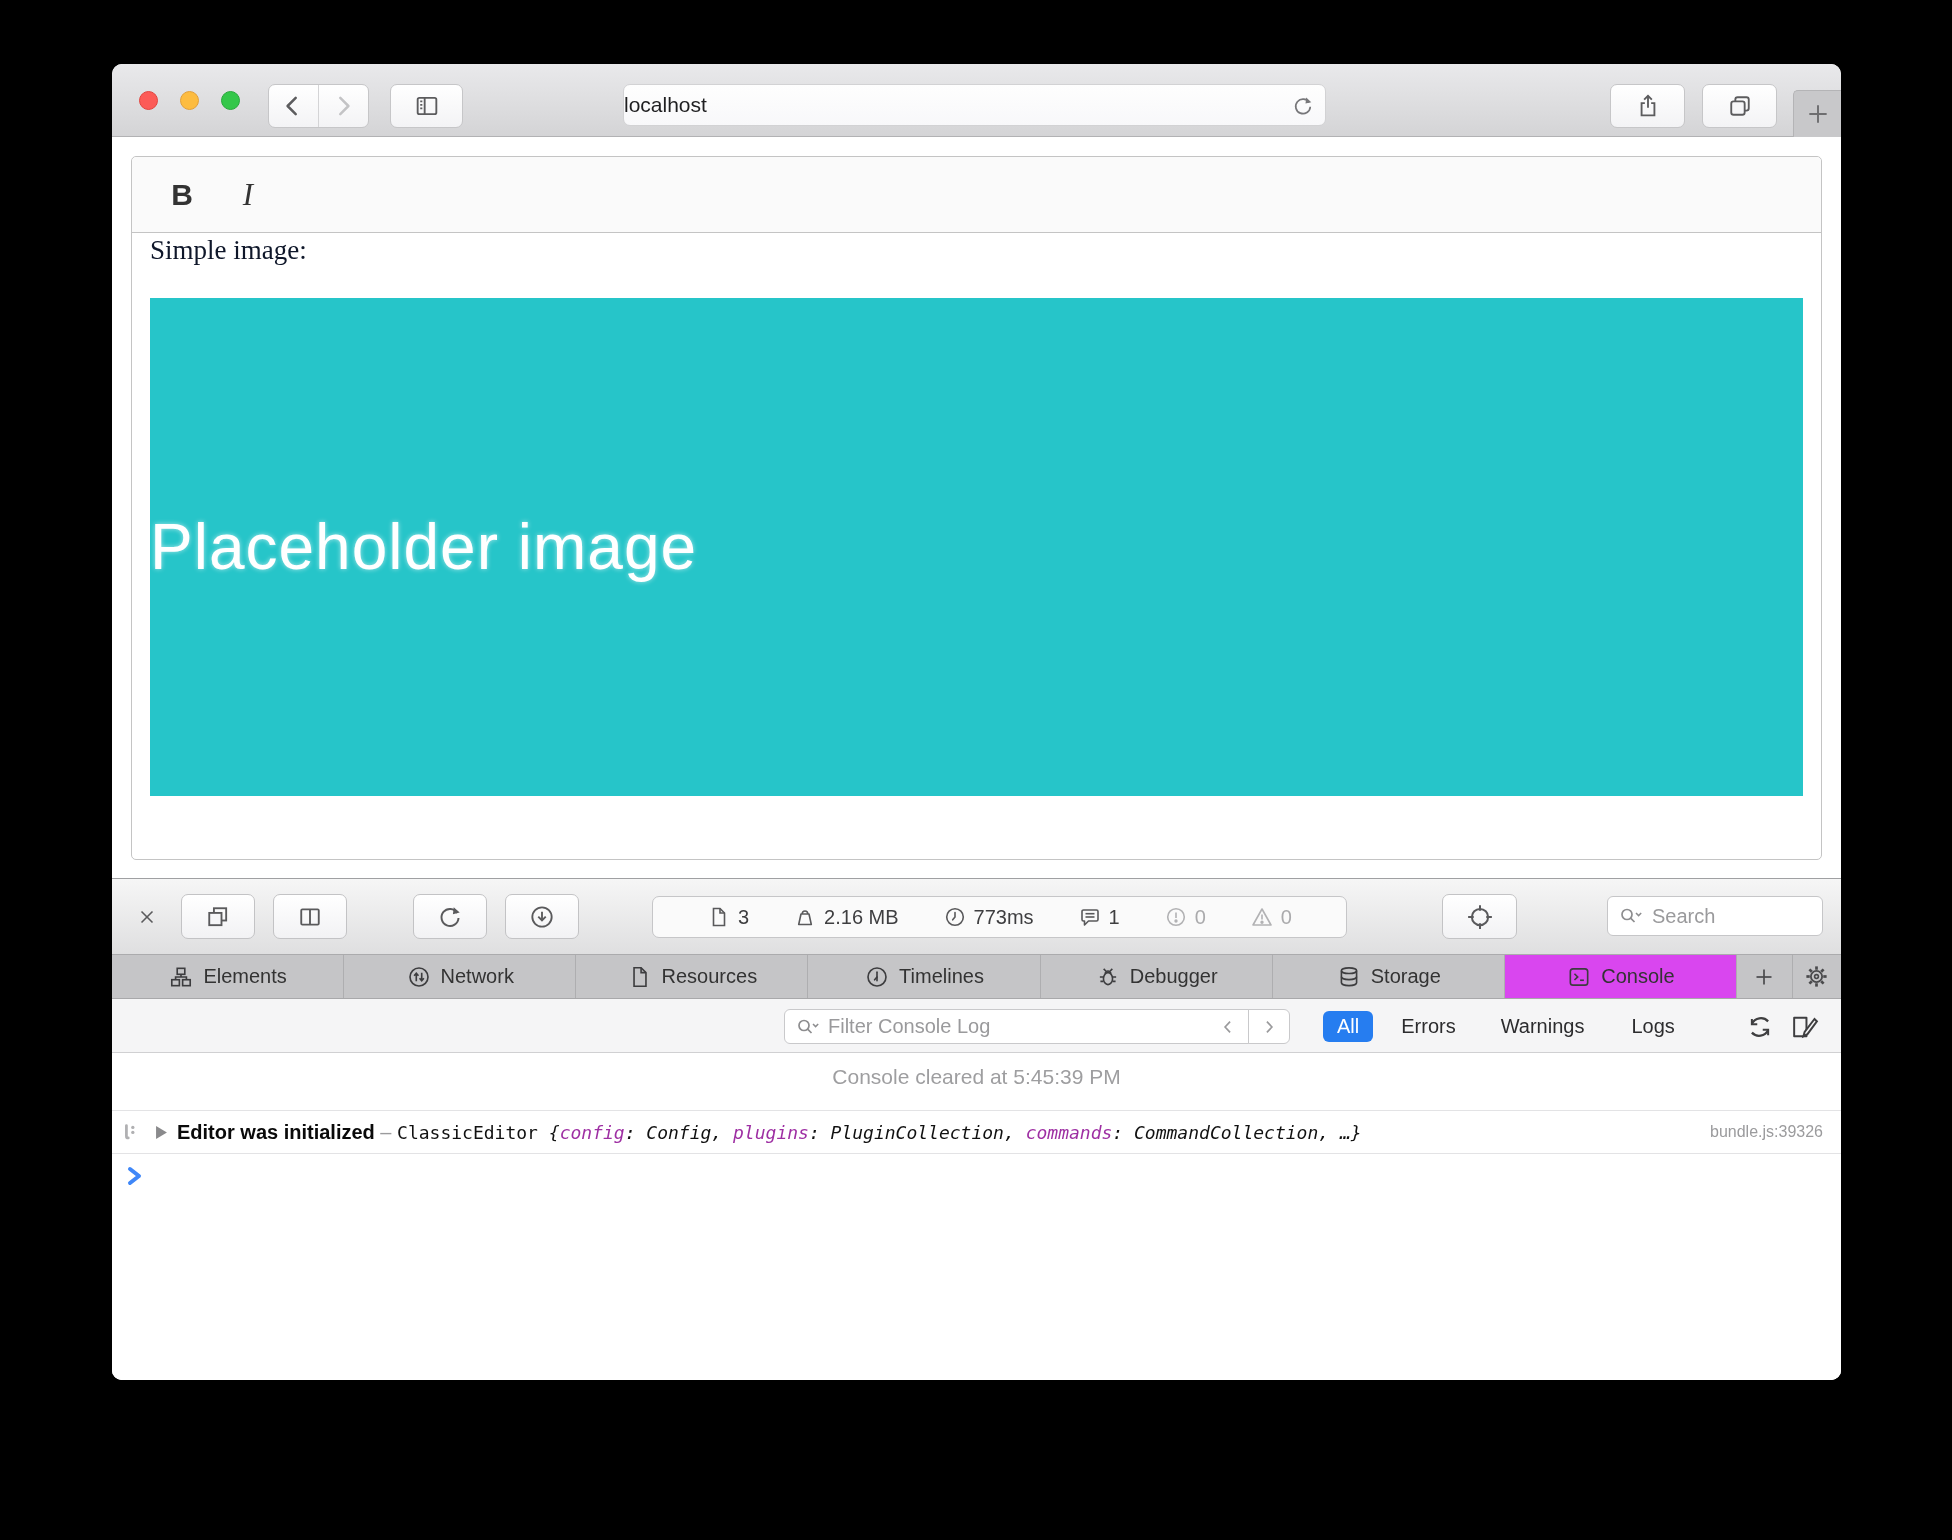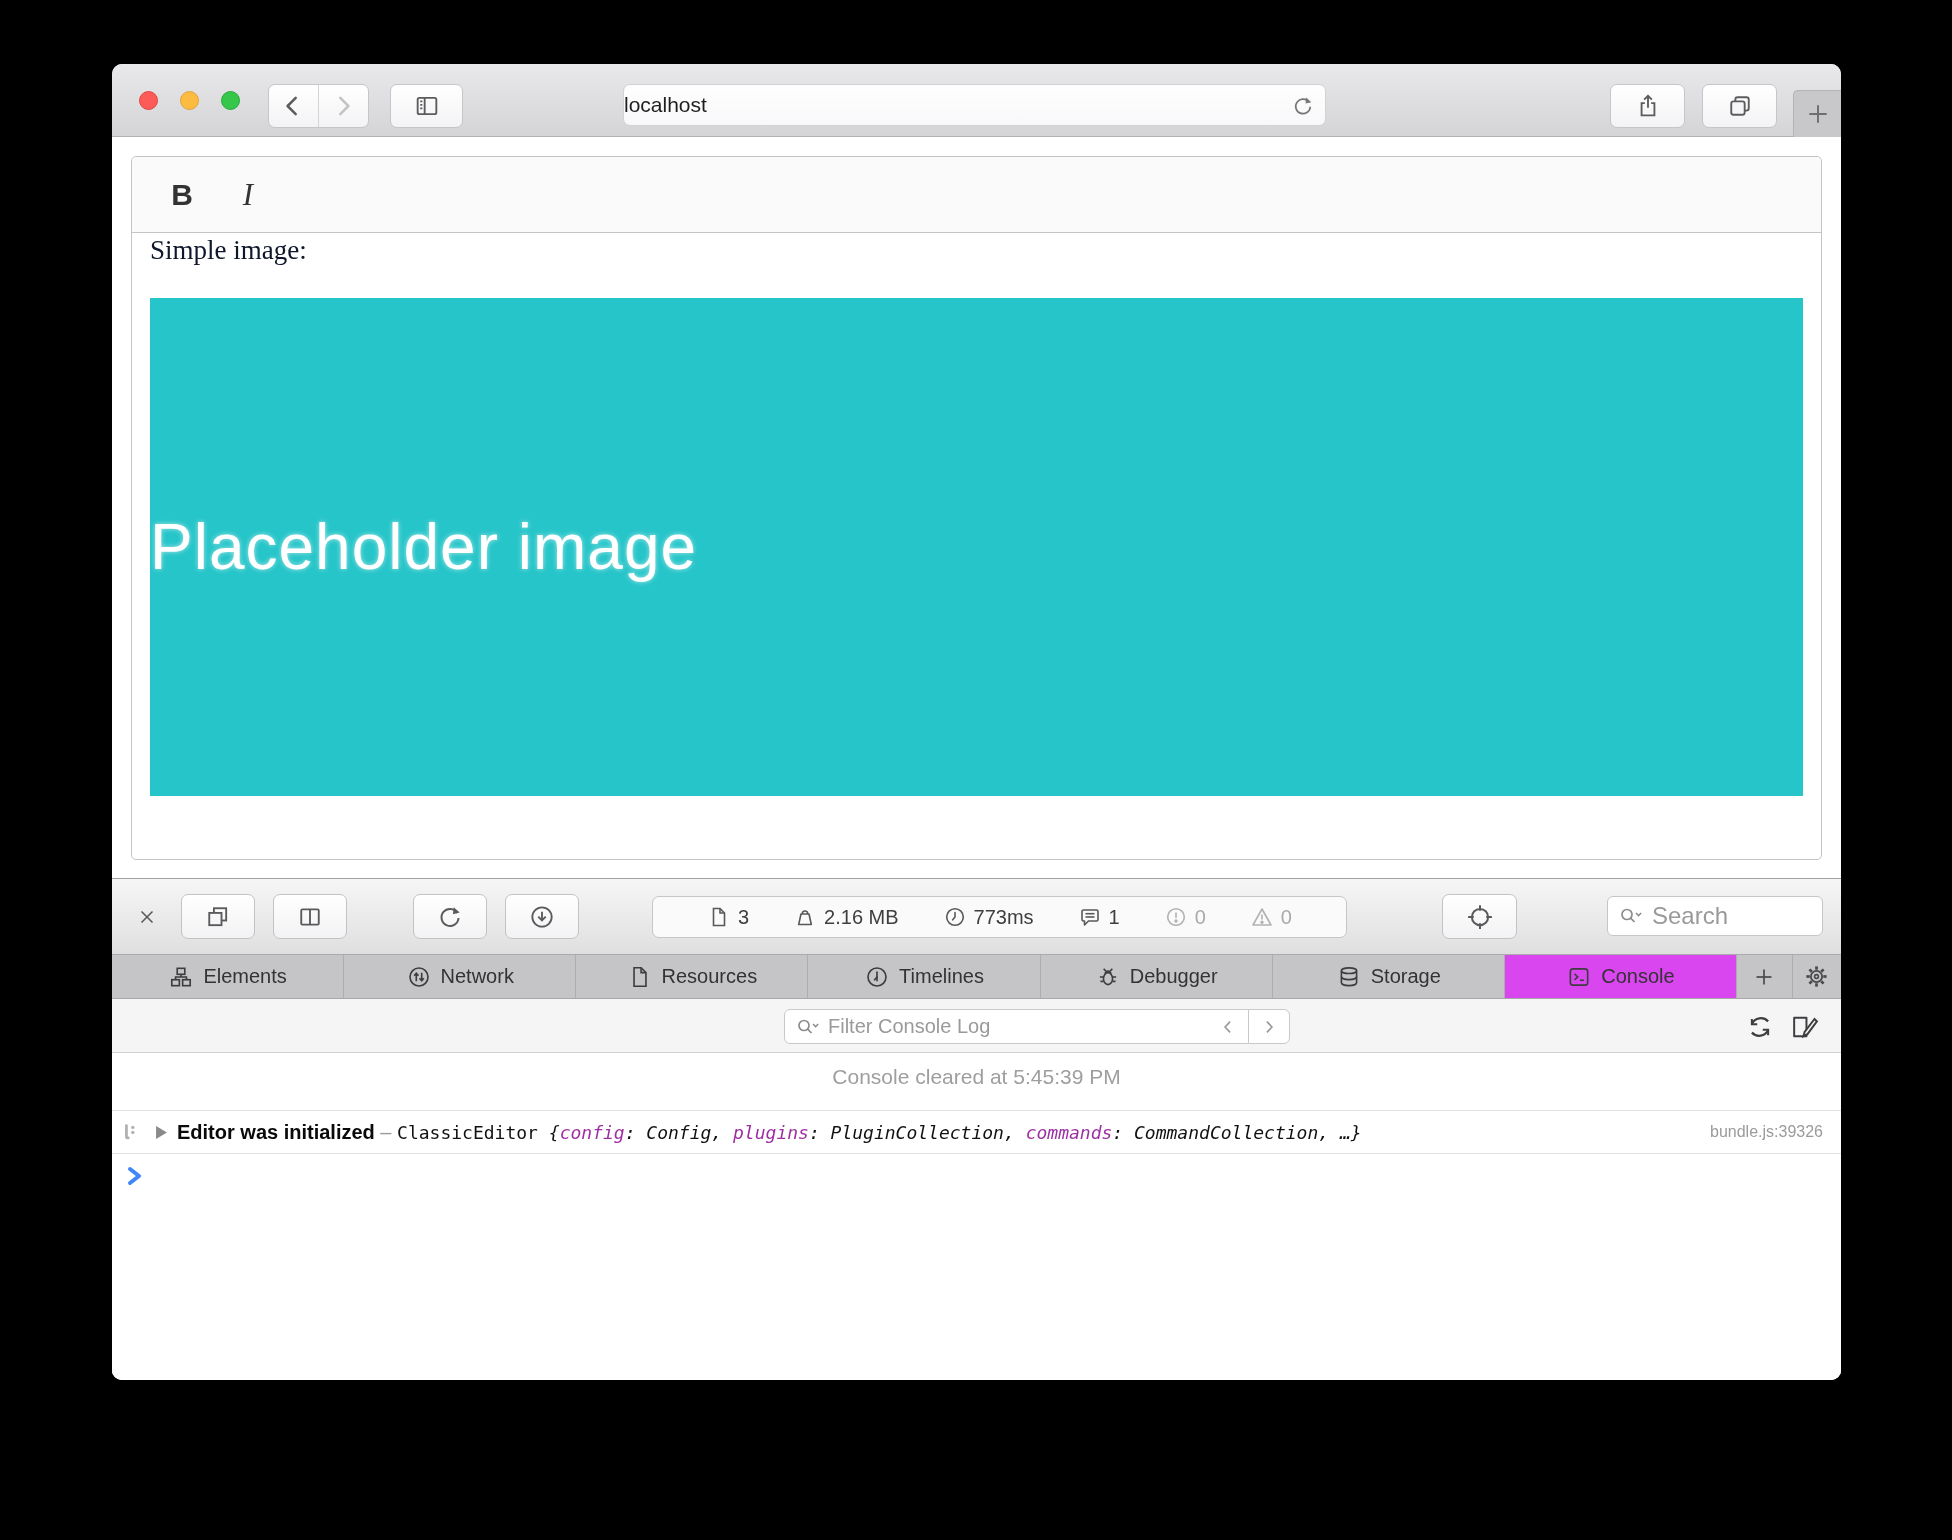--- a/index.html
+++ b/index.html
@@ -109,21 +109,21 @@
   }
   .stat { display:flex; align-items:center; gap:7px; font-size:20px; color:#3e3e40; }
   .stat.dim { color:#aaaaac; }
   [data-name="element-picker-button"] { left:1330px; width:75px; }
   [data-name="devtools-search-field"] {
     position:absolute; left:1495px; top:17px; width:216px; height:40px;
     background:#fff; border:1px solid #c6c6c8; border-radius:6px;
     display:flex; align-items:center; padding-left:10px; gap:8px;
   }
   [data-name="devtools-search-field"] input {
-    border:none; outline:none; width:150px; font-size:24px; color:#333; background:transparent;
+    border:none; outline:none; width:150px; font-size:20px; color:#333; background:transparent;
     font-family:"Liberation Sans", sans-serif;
   }
   [data-name="devtools-search-field"] input::placeholder { color:#9a9a9c; }
 
   [data-name="devtools-tab-bar"] {
     position:absolute; left:0; top:76px; width:1729px; height:44px;
     background:#c5c5c7; border-bottom:1px solid #a8a8aa; display:flex;
   }
   .dt-tab {
     width:calc((100% - 104px)/7); display:flex; align-items:center; justify-content:center;
@@ -537,20 +537,26 @@
             </svg>
         </span>
       </div>
       <div class="find-btn" data-name="find-next-button">
         <span data-name="chevron-right-icon">
           <svg width="20" height="20" viewBox="0 0 24 24">
               <path d="M9.5 5.5 L15.5 12 L9.5 18.5" fill="none" stroke="#9a9a9c" stroke-width="2"></path>
             </svg>
         </span>
       </div>
+      <div data-name="scope-bar">
+        <span class="scope active" data-name="scope-all">All</span>
+        <span class="scope" data-name="scope-errors">Errors</span>
+        <span class="scope" data-name="scope-warnings">Warnings</span>
+        <span class="scope" data-name="scope-logs">Logs</span>
+      </div>
       <div data-name="clear-on-reload-button">
         <span data-name="refresh-circle-icon">
           <svg width="30" height="30" viewBox="0 0 24 24" fill="none" stroke="#3e3e40" stroke-width="1.8">
               <path d="M18.5 7.5 A8 8 0 0 0 5.5 9.5"></path>
               <path d="M5.5 16.5 A8 8 0 0 0 18.5 14.5"></path>
               <path d="M5.5 5.5 V9.8 H9.8" stroke-width="1.6"></path>
               <path d="M18.5 18.5 V14.2 H14.2" stroke-width="1.6"></path>
             </svg>
         </span>
       </div>

